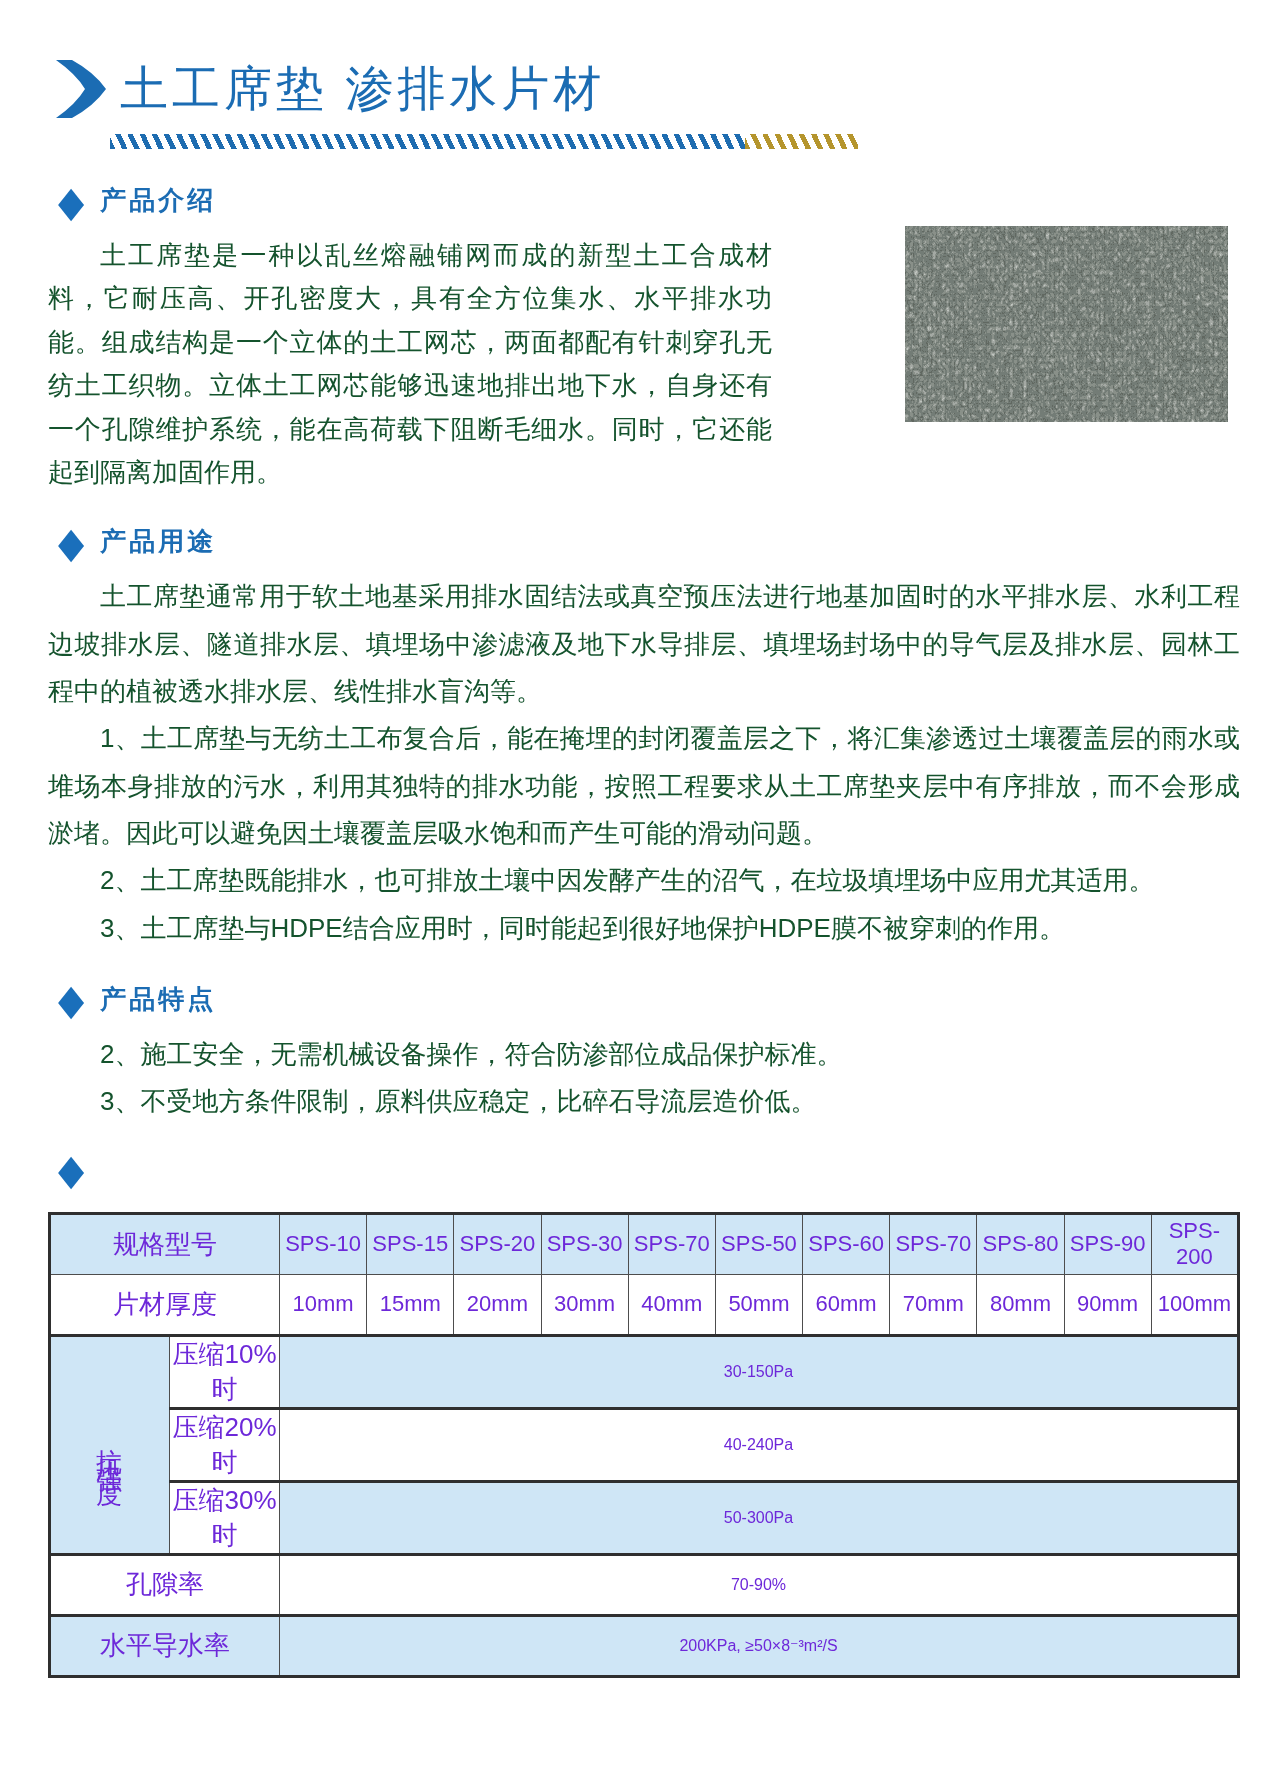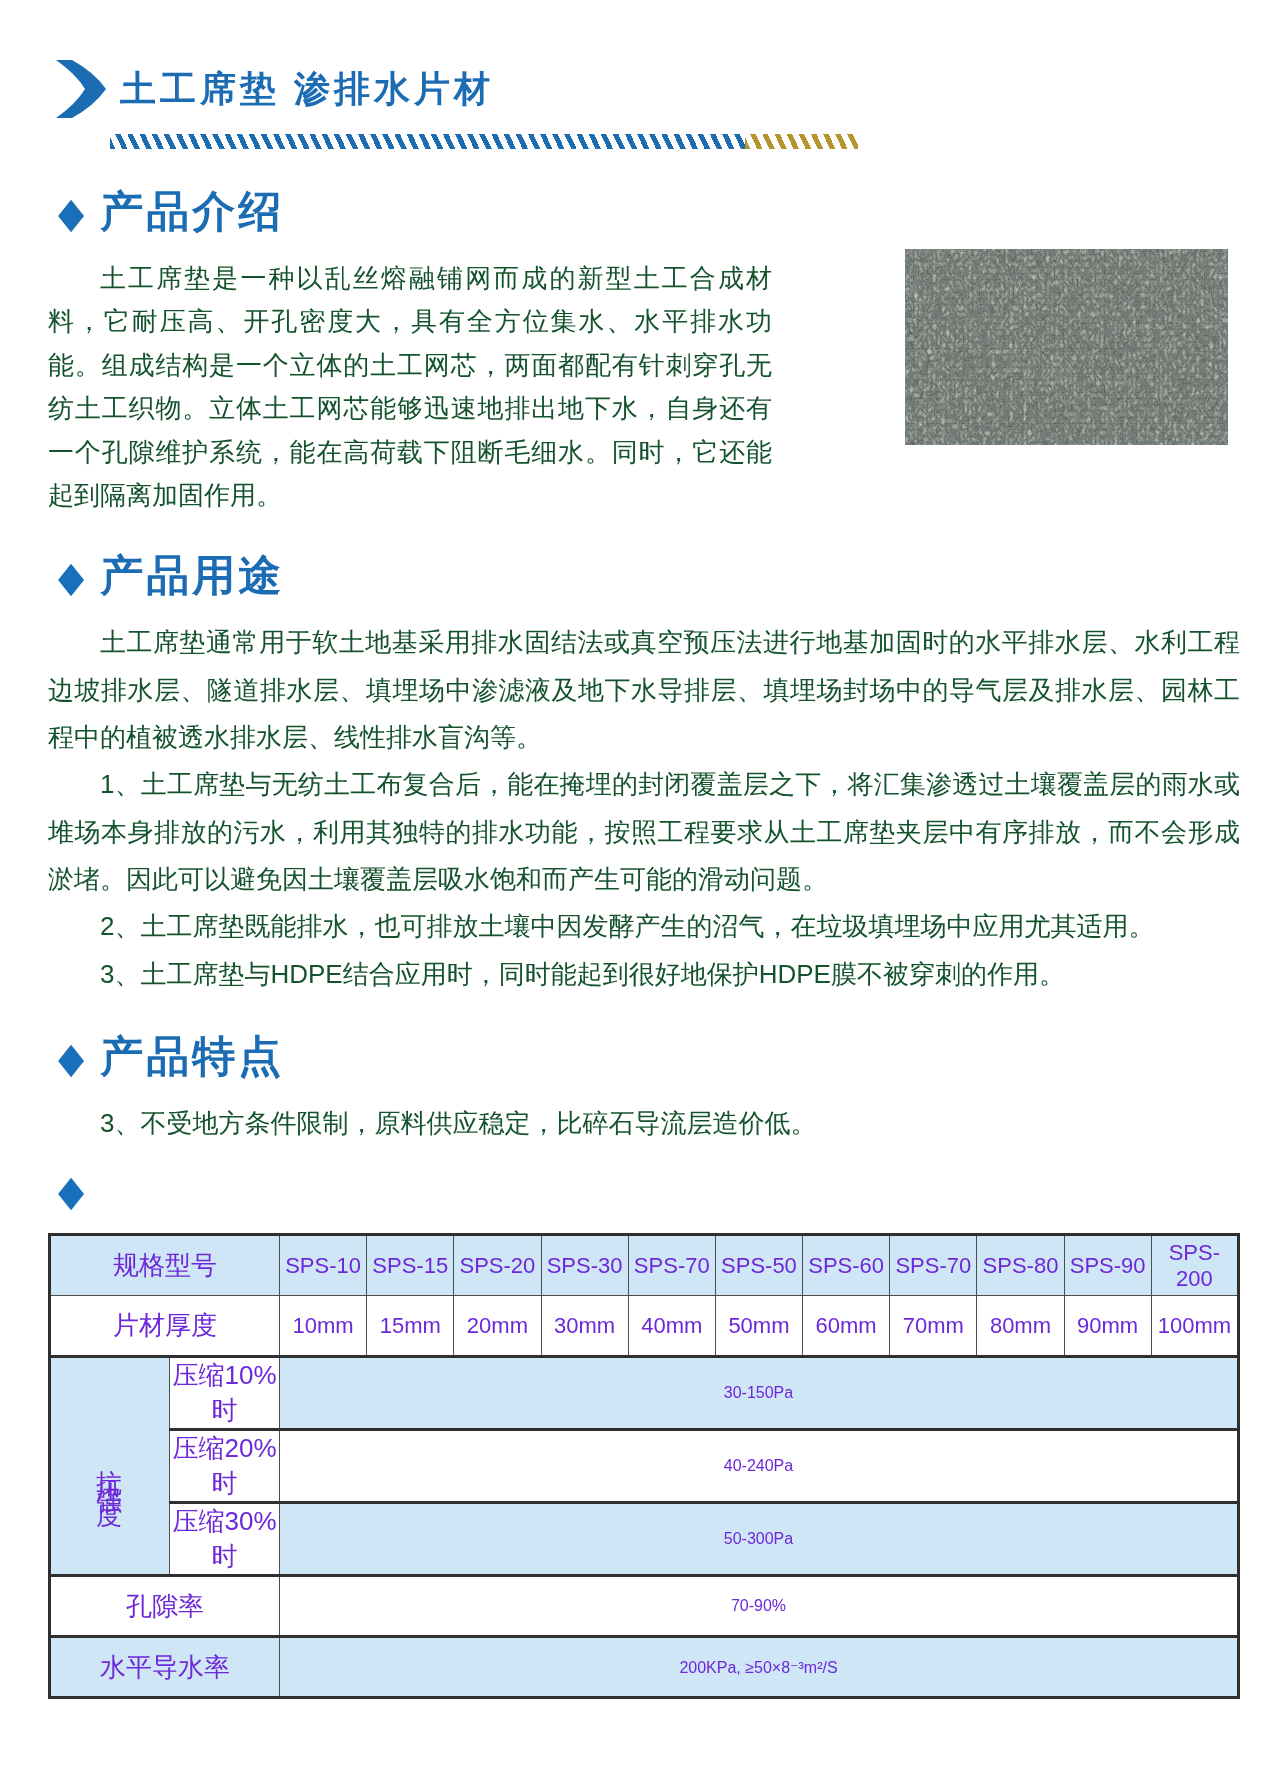--- a/index.html
+++ b/index.html
@@ -7,35 +7,35 @@
   .page {
     width:1282px; height:1786px; background:#ffffff; margin:0 auto;
     position:relative; overflow:hidden; color:#262626;
     padding:60px 42px 0 48px;
   }
 
   
   .title-row { display:flex; align-items:center; margin-left:8px; }
   .title-arrow { width:50px; height:58px; flex:0 0 auto; margin-right:14px; }
   .page-title {
-    font-size:36px; font-weight:bold; color:#1b6cb3;
+    font-size:48px; font-weight:normal; color:#1b6cb3;
     letter-spacing:4px; line-height:1.1;
   }
   .stripe-bar { display:flex; height:15px; margin:16px 0 0 62px; width:748px; }
   .stripe { height:100%; }
   .stripe-blue { width:635px; background:repeating-linear-gradient(65deg,#1e6cb0 0 5px,#ffffff 5px 11px); }
   .stripe-gold { width:113px; background:repeating-linear-gradient(65deg,#b5952d 0 5px,#ffffff 5px 11px); }
 
   
   .sec-head { display:flex; align-items:center; }
   .diamond {
     color:#1a6fbb; font-size:34px; line-height:1;
     transform:scaleY(1.25); margin:0 16px 0 10px;
   }
-  .sec-title { font-size:43px; font-weight:bold; color:#1b6cb3; letter-spacing:3px; }
+  .sec-title { font-size:26px; font-weight:bold; color:#1b6cb3; letter-spacing:3px; }
 
   
   .body-text { font-size:26px; line-height:1.82; color:#14532d; text-align:justify; }
   .indent { text-indent:2em; }
 
   .intro-flex { display:flex; margin-top:16px; }
   .intro-flex .body-text { width:724px; flex:0 0 auto; line-height:1.67; }
   .photo {
     width:323px; height:196px; flex:0 0 auto; margin-left:auto; margin-right:12px;
     margin-top:-8px; overflow:hidden;
@@ -122,20 +122,21 @@
       <p class="body-text indent">3、土工席垫与HDPE结合应用时，同时能起到很好地保护HDPE膜不被穿刺的作用。</p>
     </div>
   </section>
 
   <section class="sec">
     <div class="sec-head">
       <span class="diamond">◆</span>
       <h2 class="sec-title">产品特点</h2>
     </div>
     <div class="sec-body">
+      <p class="body-text indent">2、施工安全，无需机械设备操作，符合防渗部位成品保护标准。</p>
       <p class="body-text indent">3、不受地方条件限制，原料供应稳定，比碎石导流层造价低。</p>
     </div>
   </section>
 
   <section class="sec" style="margin-top:26px;">
     <div class="sec-head">
       <span class="diamond">◆</span>
     </div>
 
     <table class="spec-table">

